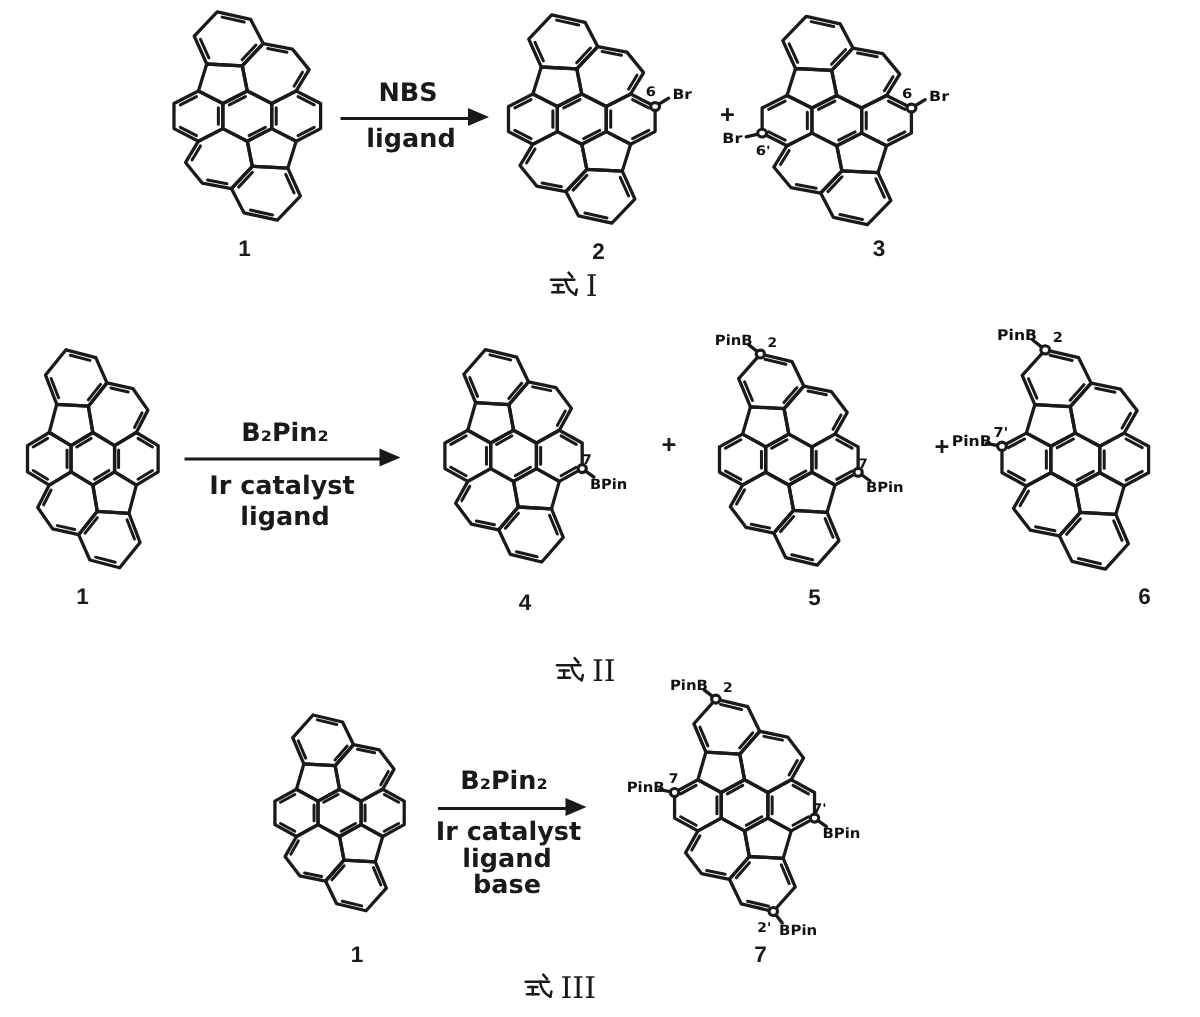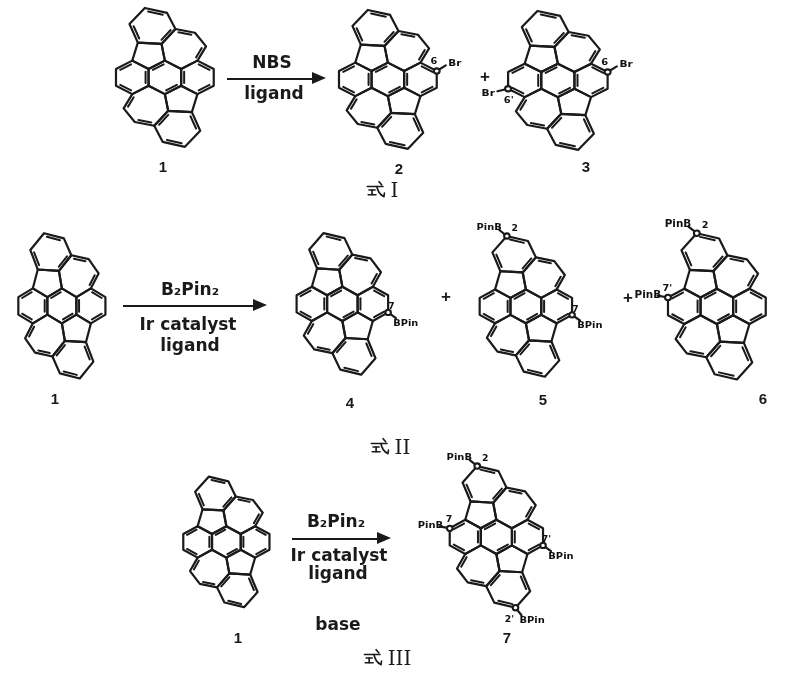--- a/index.html
+++ b/index.html
@@ -370,21 +370,21 @@
           <line class="dbl" x1="111.8" y1="231.1" x2="132.9" y2="236.4"></line>
           <line class="dbl" x1="153.6" y1="212.5" x2="145.6" y2="192.7"></line>
         </g>
       </svg>
     <span class="txt num" style="left:238px;top:637px">1</span>
 
     <span class="txt cond" style="left:336px;top:521px">B₂Pin₂</span>
     <div class="arrow" style="left:292px;top:538px;width:86px"></div>
     <span class="txt cond" style="left:339px;top:555px">Ir catalyst</span>
     <span class="txt cond" style="left:338px;top:573px">ligand</span>
-    <span class="txt cond" style="left:338px;top:624px">base</span>
+    <span class="txt cond" style="left:338px;top:590px">base</span>
 
     <svg class="mol" viewBox="30 10 158 242" preserveAspectRatio="none" style="left:444px;top:461px;width:105px;height:153px">
         <g>
           <polygon points="70,74 104,76 124,52 112,26 80,18 58,44"></polygon>
           <line class="dbl" x1="103.9" y1="69.5" x2="117.1" y2="53.6"></line>
           <line class="dbl" x1="105.8" y1="28.9" x2="84.7" y2="23.6"></line>
           <line class="dbl" x1="64.0" y1="47.5" x2="72.0" y2="67.3"></line>
           <polygon points="62,103 85.4,116.5 108.8,103 104,76 70,74"></polygon>
           <polygon points="104,76 124,52 152,58 168,80 155.6,103 132.2,116.5 108.8,103"></polygon>
           <line class="dbl" x1="128.3" y1="57.3" x2="146.8" y2="61.3"></line>
@@ -421,21 +421,21 @@
         <circle cx="179" cy="143.5" r="4.2"></circle>
         <text x="206" y="164.5" text-anchor="middle">BPin</text>
         <text class="pos" x="184" y="138.5" text-anchor="middle">7'</text>
         <line x1="137.6" y1="242" x2="146.6" y2="254"></line>
         <circle cx="137.6" cy="242" r="4.2"></circle>
         <text x="162.6" y="267" text-anchor="middle">BPin</text>
         <text class="pos" x="128.6" y="264" text-anchor="middle">2'</text>
       </svg>
     <span class="txt num" style="left:507px;top:637px">7</span>
 
-    <div class="scheme-label" style="left:387px;top:658px">
+    <div class="scheme-label" style="left:373px;top:658px">
       <svg class="shi" viewBox="0 0 23 22">
         <path d="M2,7 L20,7"></path>
           <path d="M15.5,1.5 L18.5,5"></path>
         <path d="M13,7 C14,12.5 16.5,16.5 21,18.5"></path>
           <path d="M21,18.5 L21.8,14.5"></path>
         <path d="M4,11 L11,11"></path>
           <path d="M7.5,11 L7.5,16.5"></path>
           <path d="M3,16.5 L12,16.5"></path>
       </svg>
       <span class="numeral">III</span>

